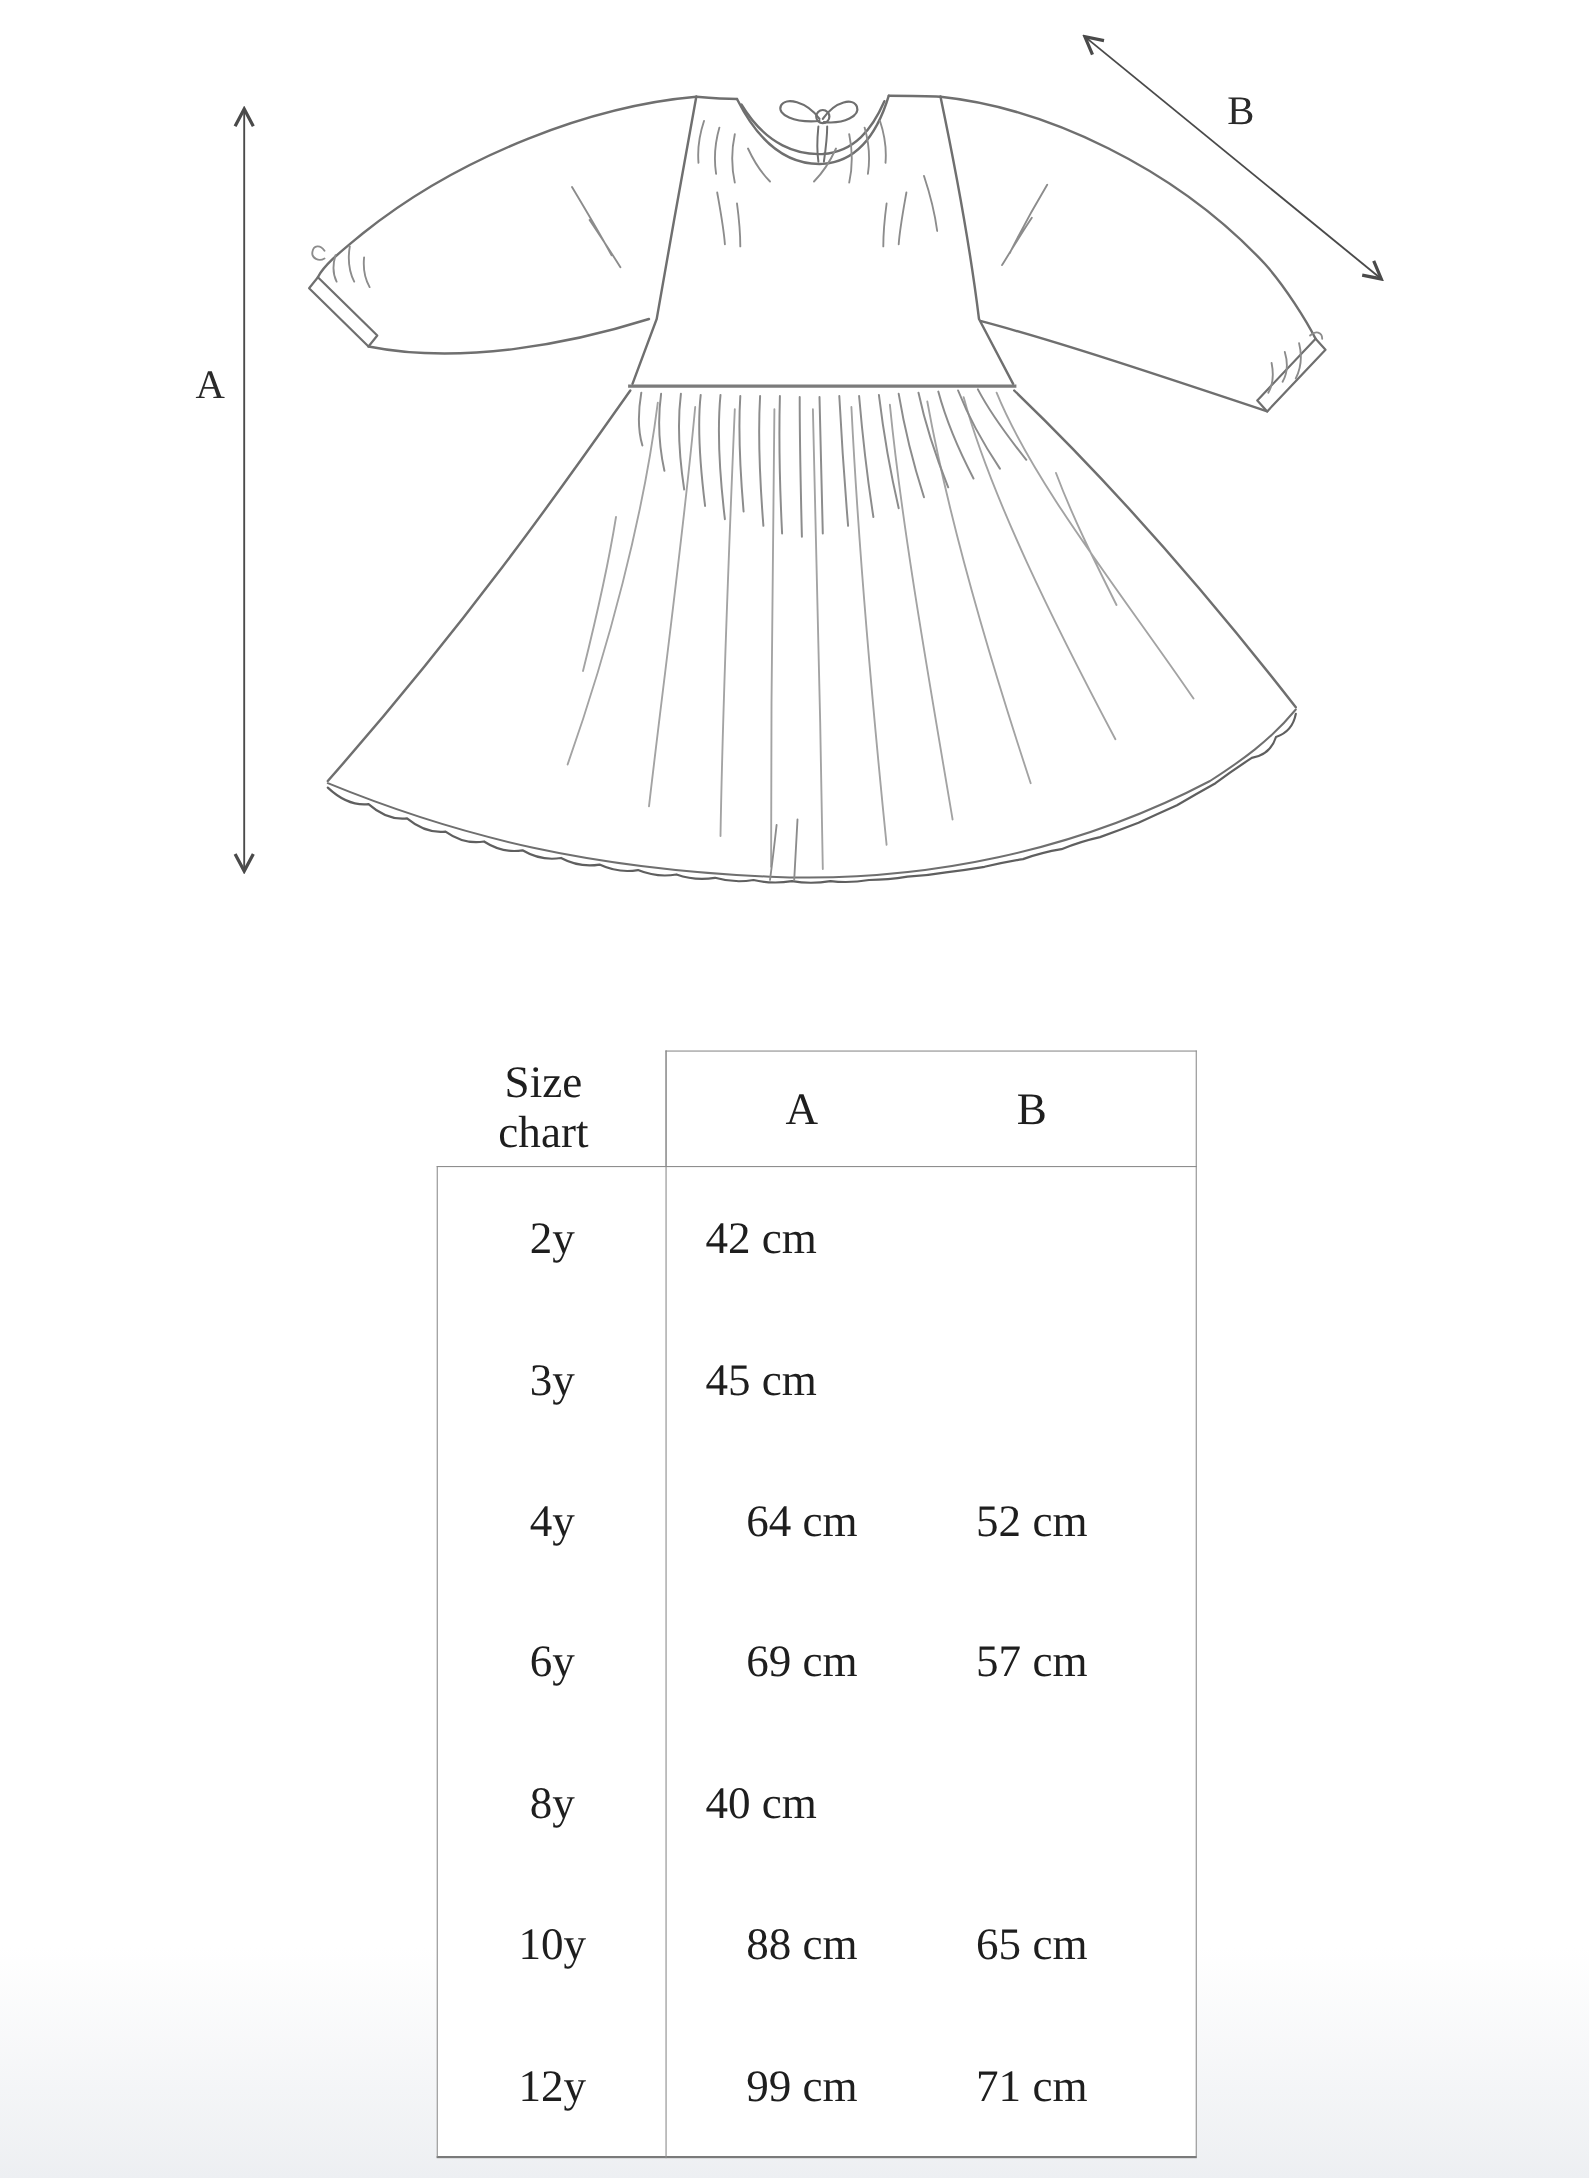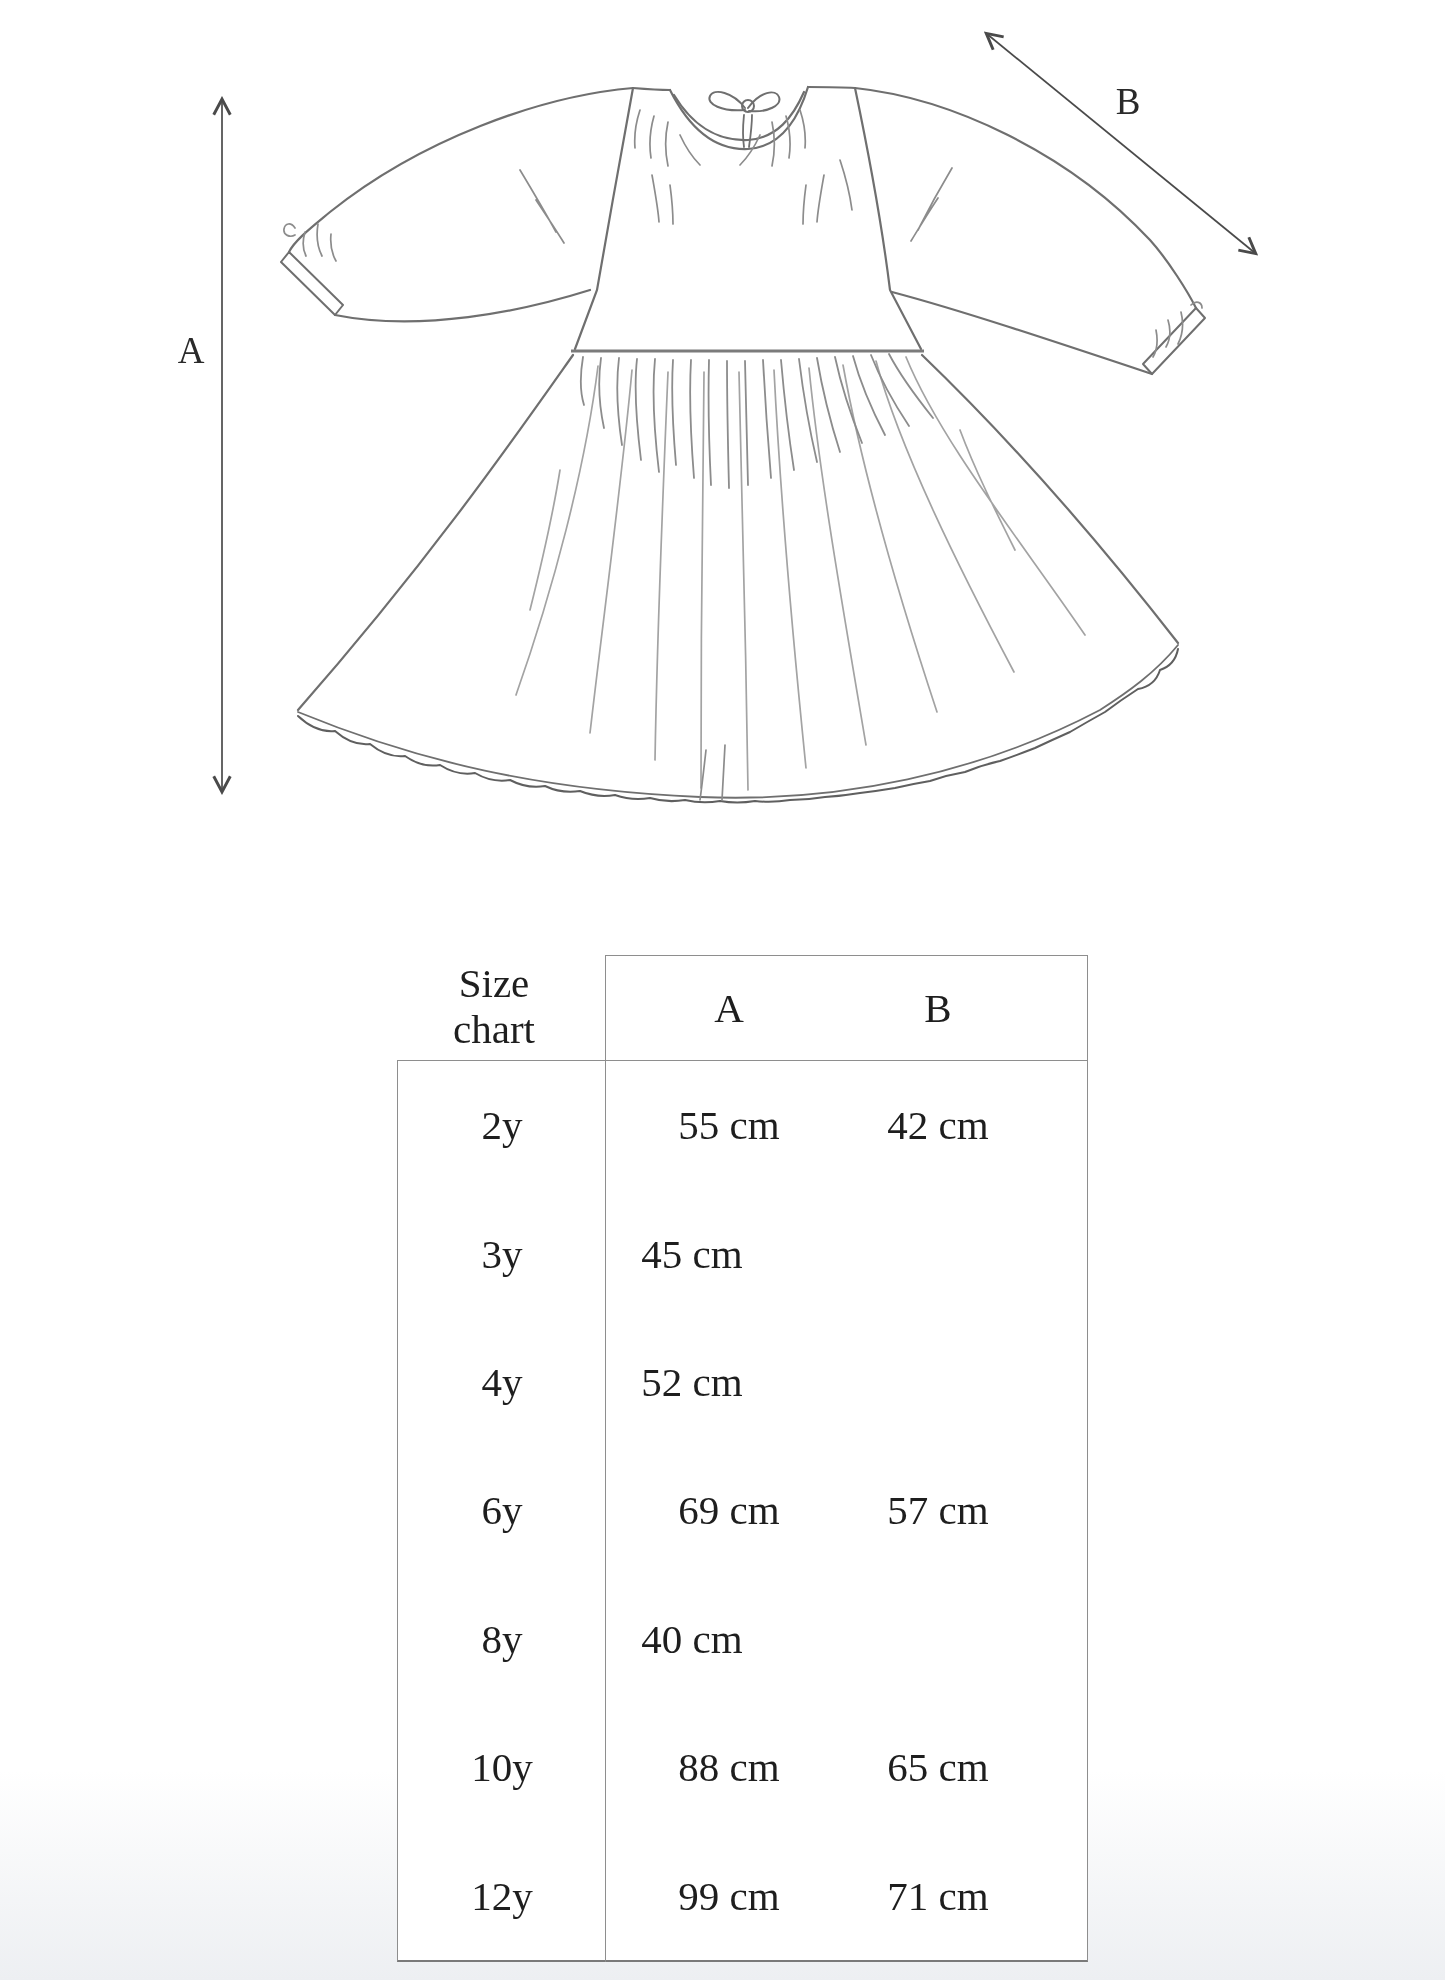--- a/index.html
+++ b/index.html
@@ -192,29 +192,29 @@
   </div>
 
   <div class="header-box">
     <div class="cell c-a">A</div>
     <div class="cell c-b">B</div>
   </div>
 
   <div class="body-box">
     <div class="t-row">
       <div class="cell c-size">2y</div>
-      <div class="cell c-a">55 cm</div>
       <div class="cell c-b">42 cm</div>
     </div>
     <div class="t-row">
       <div class="cell c-size">3y</div>
       <div class="cell c-b">45 cm</div>
     </div>
     <div class="t-row">
       <div class="cell c-size">4y</div>
+      <div class="cell c-a">64 cm</div>
       <div class="cell c-b">52 cm</div>
     </div>
     <div class="t-row">
       <div class="cell c-size">6y</div>
       <div class="cell c-a">69 cm</div>
       <div class="cell c-b">57 cm</div>
     </div>
     <div class="t-row">
       <div class="cell c-size">8y</div>
       <div class="cell c-b">40 cm</div>

